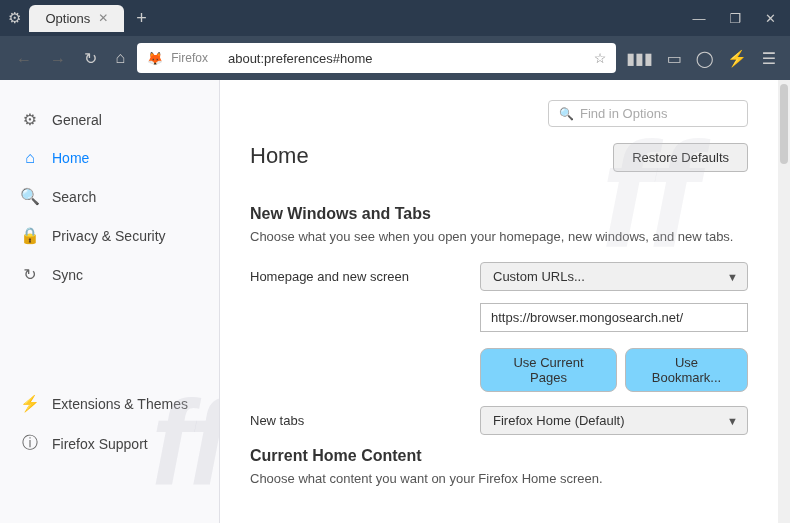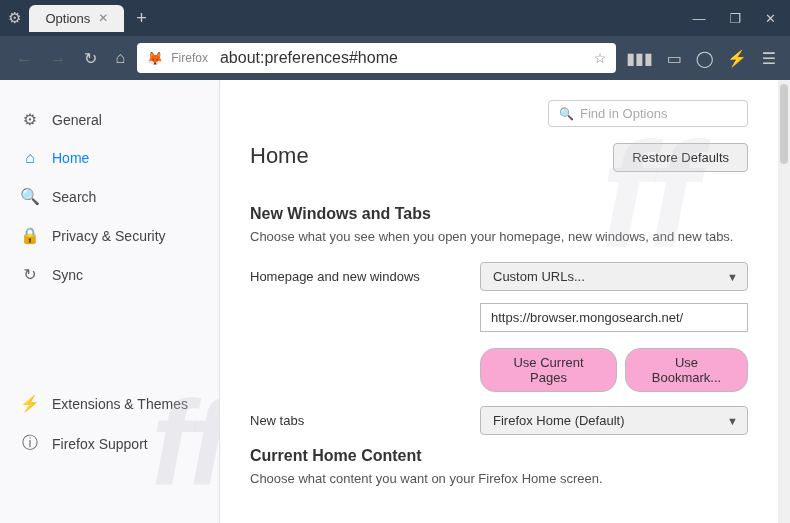--- a/index.html
+++ b/index.html
@@ -47,21 +47,21 @@
       flex: 1;
       background: #fff;
       border-radius: 4px;
       height: 30px;
       display: flex;
       align-items: center;
       padding: 0 10px;
       gap: 8px;
     }
     .address-icon { color: #e66000; font-size: 13px; }
-    .address-text { font-size: 16px; color: #333; flex: 1; }
+    .address-text { font-size: 13px; color: #333; flex: 1; }
     .address-star { color: #888; font-size: 14px; cursor: pointer; }
     .toolbar-icons { display: flex; gap: 6px; align-items: center; }
     .toolbar-icon { color: #ccc; font-size: 16px; cursor: pointer; padding: 4px; border-radius: 3px; }
 
     
     .main-container {
       display: flex;
       height: calc(523px - 36px - 44px);
       background: #fff;
     }
@@ -212,23 +212,23 @@
       color: #333;
       background: #fff;
       margin-bottom: 8px;
     }
     .btn-row {
       display: flex;
       gap: 8px;
       margin-bottom: 14px;
     }
     .action-btn {
-      background: #f9a8d4;
+      background: #7dd3fc;
       border: 1px solid #bbb;
-      border-radius: 15px;
+      border-radius: 8px;
       padding: 6px 14px;
       font-size: 13px;
       cursor: pointer;
       color: #333;
     }
     .scrollbar {
       width: 12px;
       background: #f0f0f0;
       flex-shrink: 0;
     }
@@ -258,21 +258,21 @@
   </div>
 </div>
 
 <div class="navbar">
   <button class="nav-btn disabled">←</button>
   <button class="nav-btn disabled">→</button>
   <button class="nav-btn">↻</button>
   <button class="nav-btn">⌂</button>
   <div class="address-bar">
     <span class="address-icon">🦊</span>
-    <span style="color:#888; font-size:12px; margin-right:4px;">Firefox</span>
+    <span style="color:#888; font-size:12px; margin-right:12px;">Firefox</span>
     <span class="address-text">about:preferences#home</span>
     <span class="address-star">☆</span>
   </div>
   <div class="toolbar-icons">
     <span class="toolbar-icon">▮▮▮</span>
     <span class="toolbar-icon">▭</span>
     <span class="toolbar-icon">◯</span>
     <span class="toolbar-icon">⚡</span>
     <span class="toolbar-icon">☰</span>
   </div>
@@ -329,21 +329,21 @@
     <div style="display:flex; align-items:flex-start; justify-content:space-between; margin-bottom: 20px;">
       <h1 class="page-title">Home</h1>
       <button class="restore-defaults-btn">Restore Defaults</button>
     </div>
 
     <div>
       <h2 class="section-title">New Windows and Tabs</h2>
       <p class="section-desc">Choose what you see when you open your homepage, new windows, and new tabs.</p>
 
       <div class="form-row">
-        <div class="form-label">Homepage and new windows</div>
+        <div class="form-label">Homepage and new screen</div>
         <div class="form-control">
           <div class="dropdown-wrapper">
             <select>
               <option>Custom URLs...</option>
             </select>
             <span class="dropdown-arrow">▼</span>
           </div>
         </div>
       </div>
 

